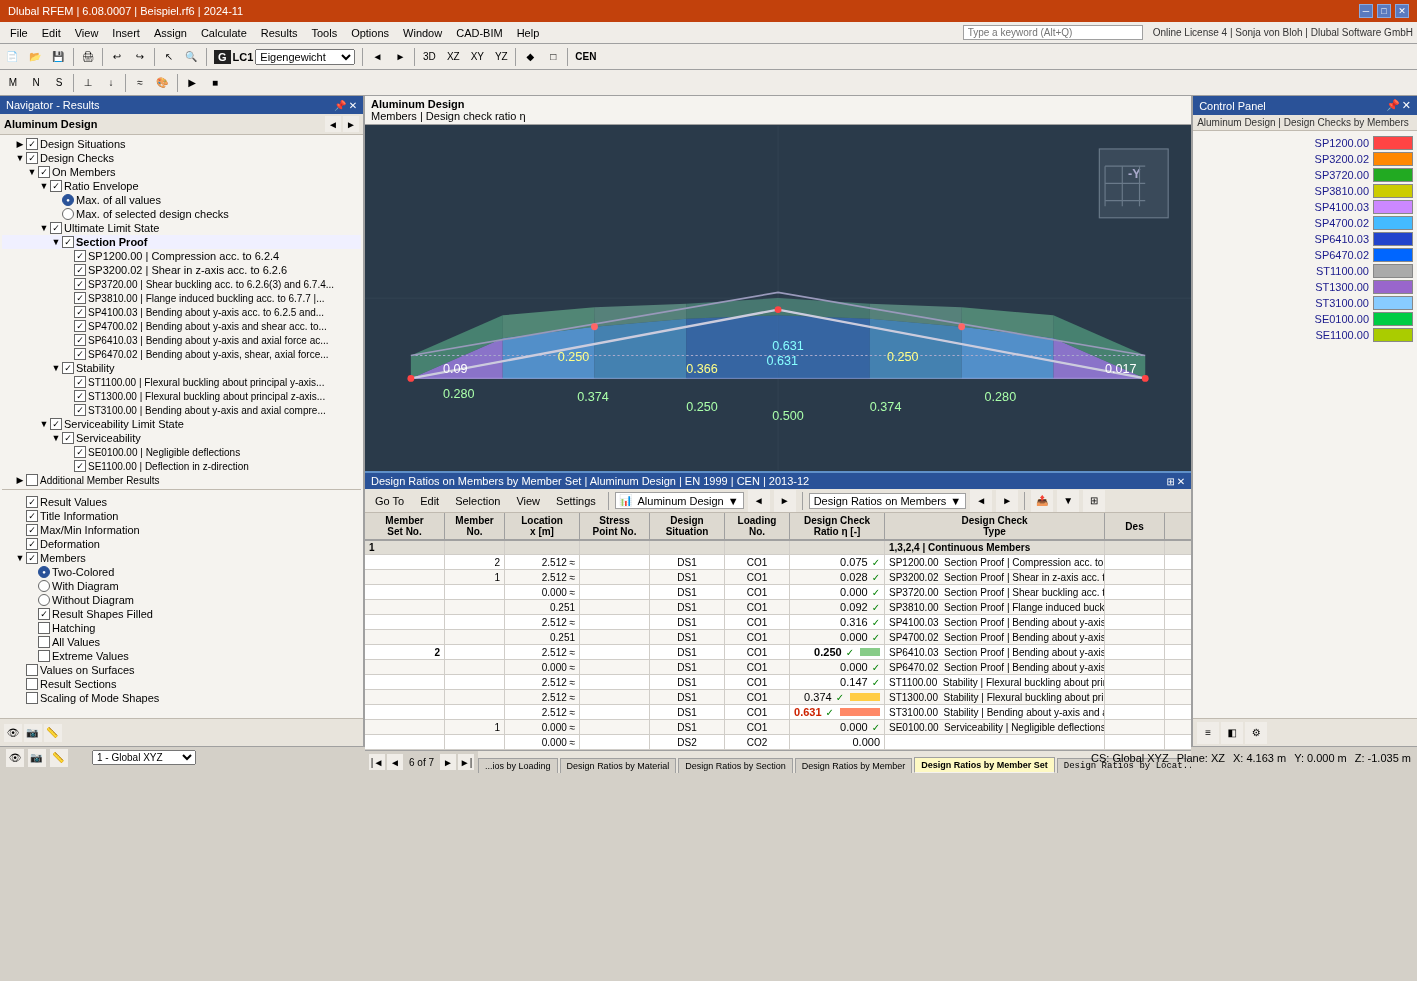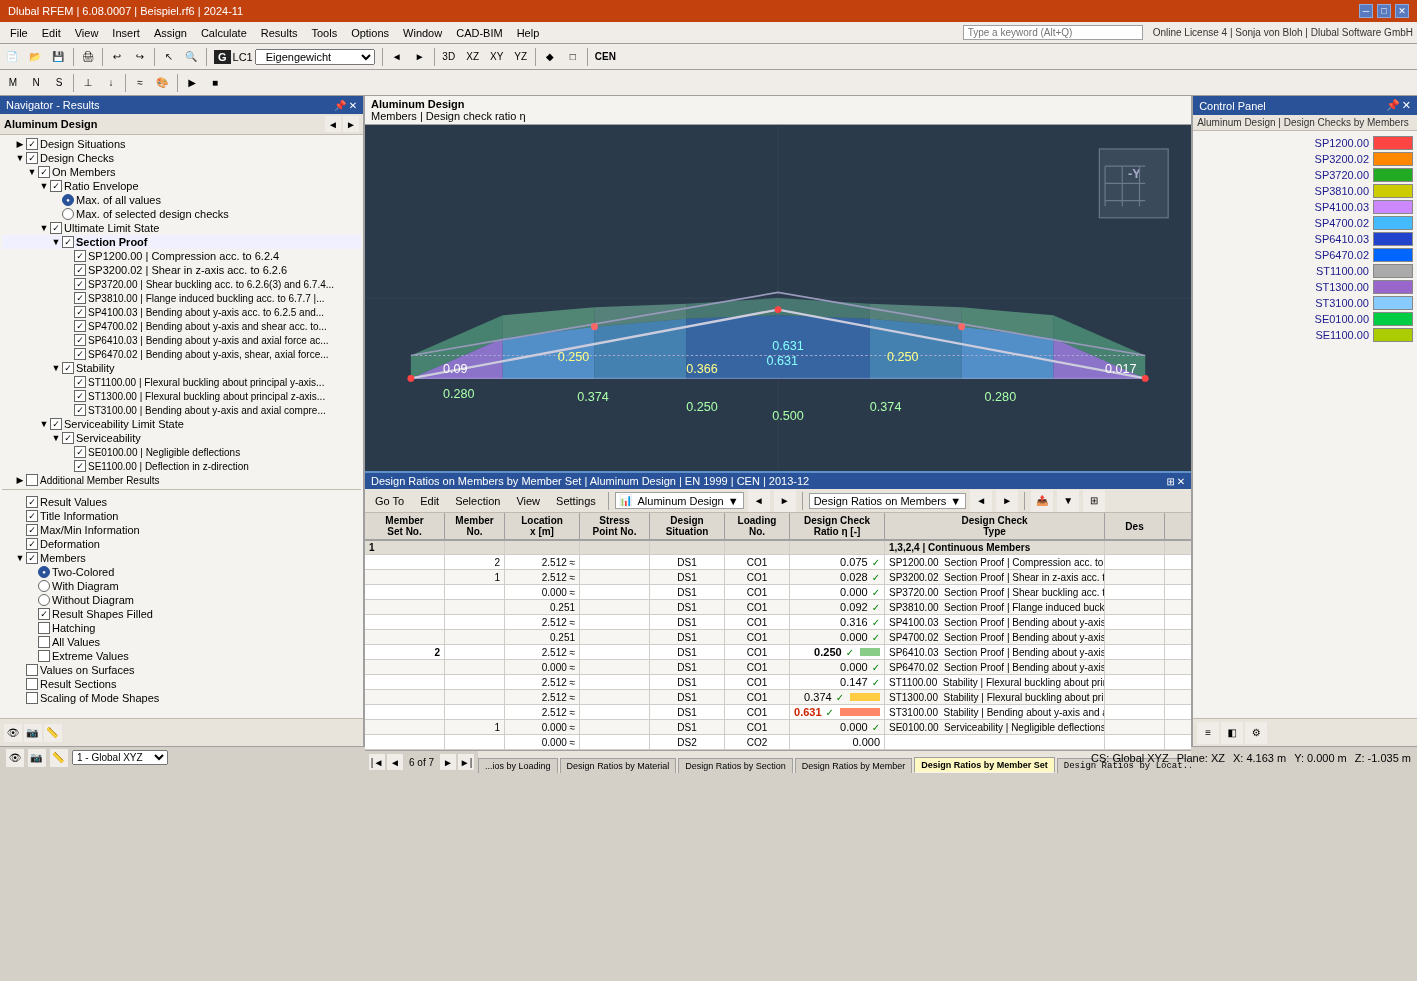--- a/index.html
+++ b/index.html
@@ -338,22 +338,22 @@
   <div class="tb-sep"></div>
   <div class="tb-btn">↩</div>
   <div class="tb-btn">↪</div>
   <div class="tb-sep"></div>
   <div class="tb-btn">↖</div>
   <div class="tb-btn">🔍</div>
   <div class="tb-sep"></div>
 
   <div style="display:flex;align-items:center;gap:2px;margin:0 4px;">
     <div style="background:#222;color:white;padding:1px 4px;font-weight:bold;font-size:11px;">G</div>
-    <span style="font-weight:normal;">LC1</span>
-    <select style="font-size:11px;width:120px;padding-left:6px;">
+    <span style="font-weight:bold;">LC1</span>
+    <select style="font-size:11px;width:100px;">
       <option>Eigengewicht</option>
     </select>
   </div>
   <div class="tb-sep"></div>
   <div class="tb-btn">◄</div>
   <div class="tb-btn">►</div>
   <div class="tb-sep"></div>
   <div style="display:flex;gap:2px;">
     <div class="tb-btn">3D</div>
     <div class="tb-btn">XZ</div>
@@ -1044,21 +1044,21 @@
     </div>
   </div>
 
 </div>
 
 <div class="status-bar">
   <div style="display:flex;align-items:center;gap:4px;">
     <div class="tb-btn" style="width:18px;height:18px;">👁</div>
     <div class="tb-btn" style="width:18px;height:18px;">📷</div>
     <div class="tb-btn" style="width:18px;height:18px;">📏</div>
-    <select style="font-size:10px;width:96px;">
+    <select style="font-size:10px;width:104px;margin-left:20px;">
       <option>1 - Global XYZ</option>
     </select>
   </div>
   <div style="display:flex;gap:8px;align-items:center;">
     <span>CS: Global XYZ</span>
     <span>Plane: XZ</span>
     <span>X: 4.163 m</span>
     <span>Y: 0.000 m</span>
     <span>Z: -1.035 m</span>
   </div>

